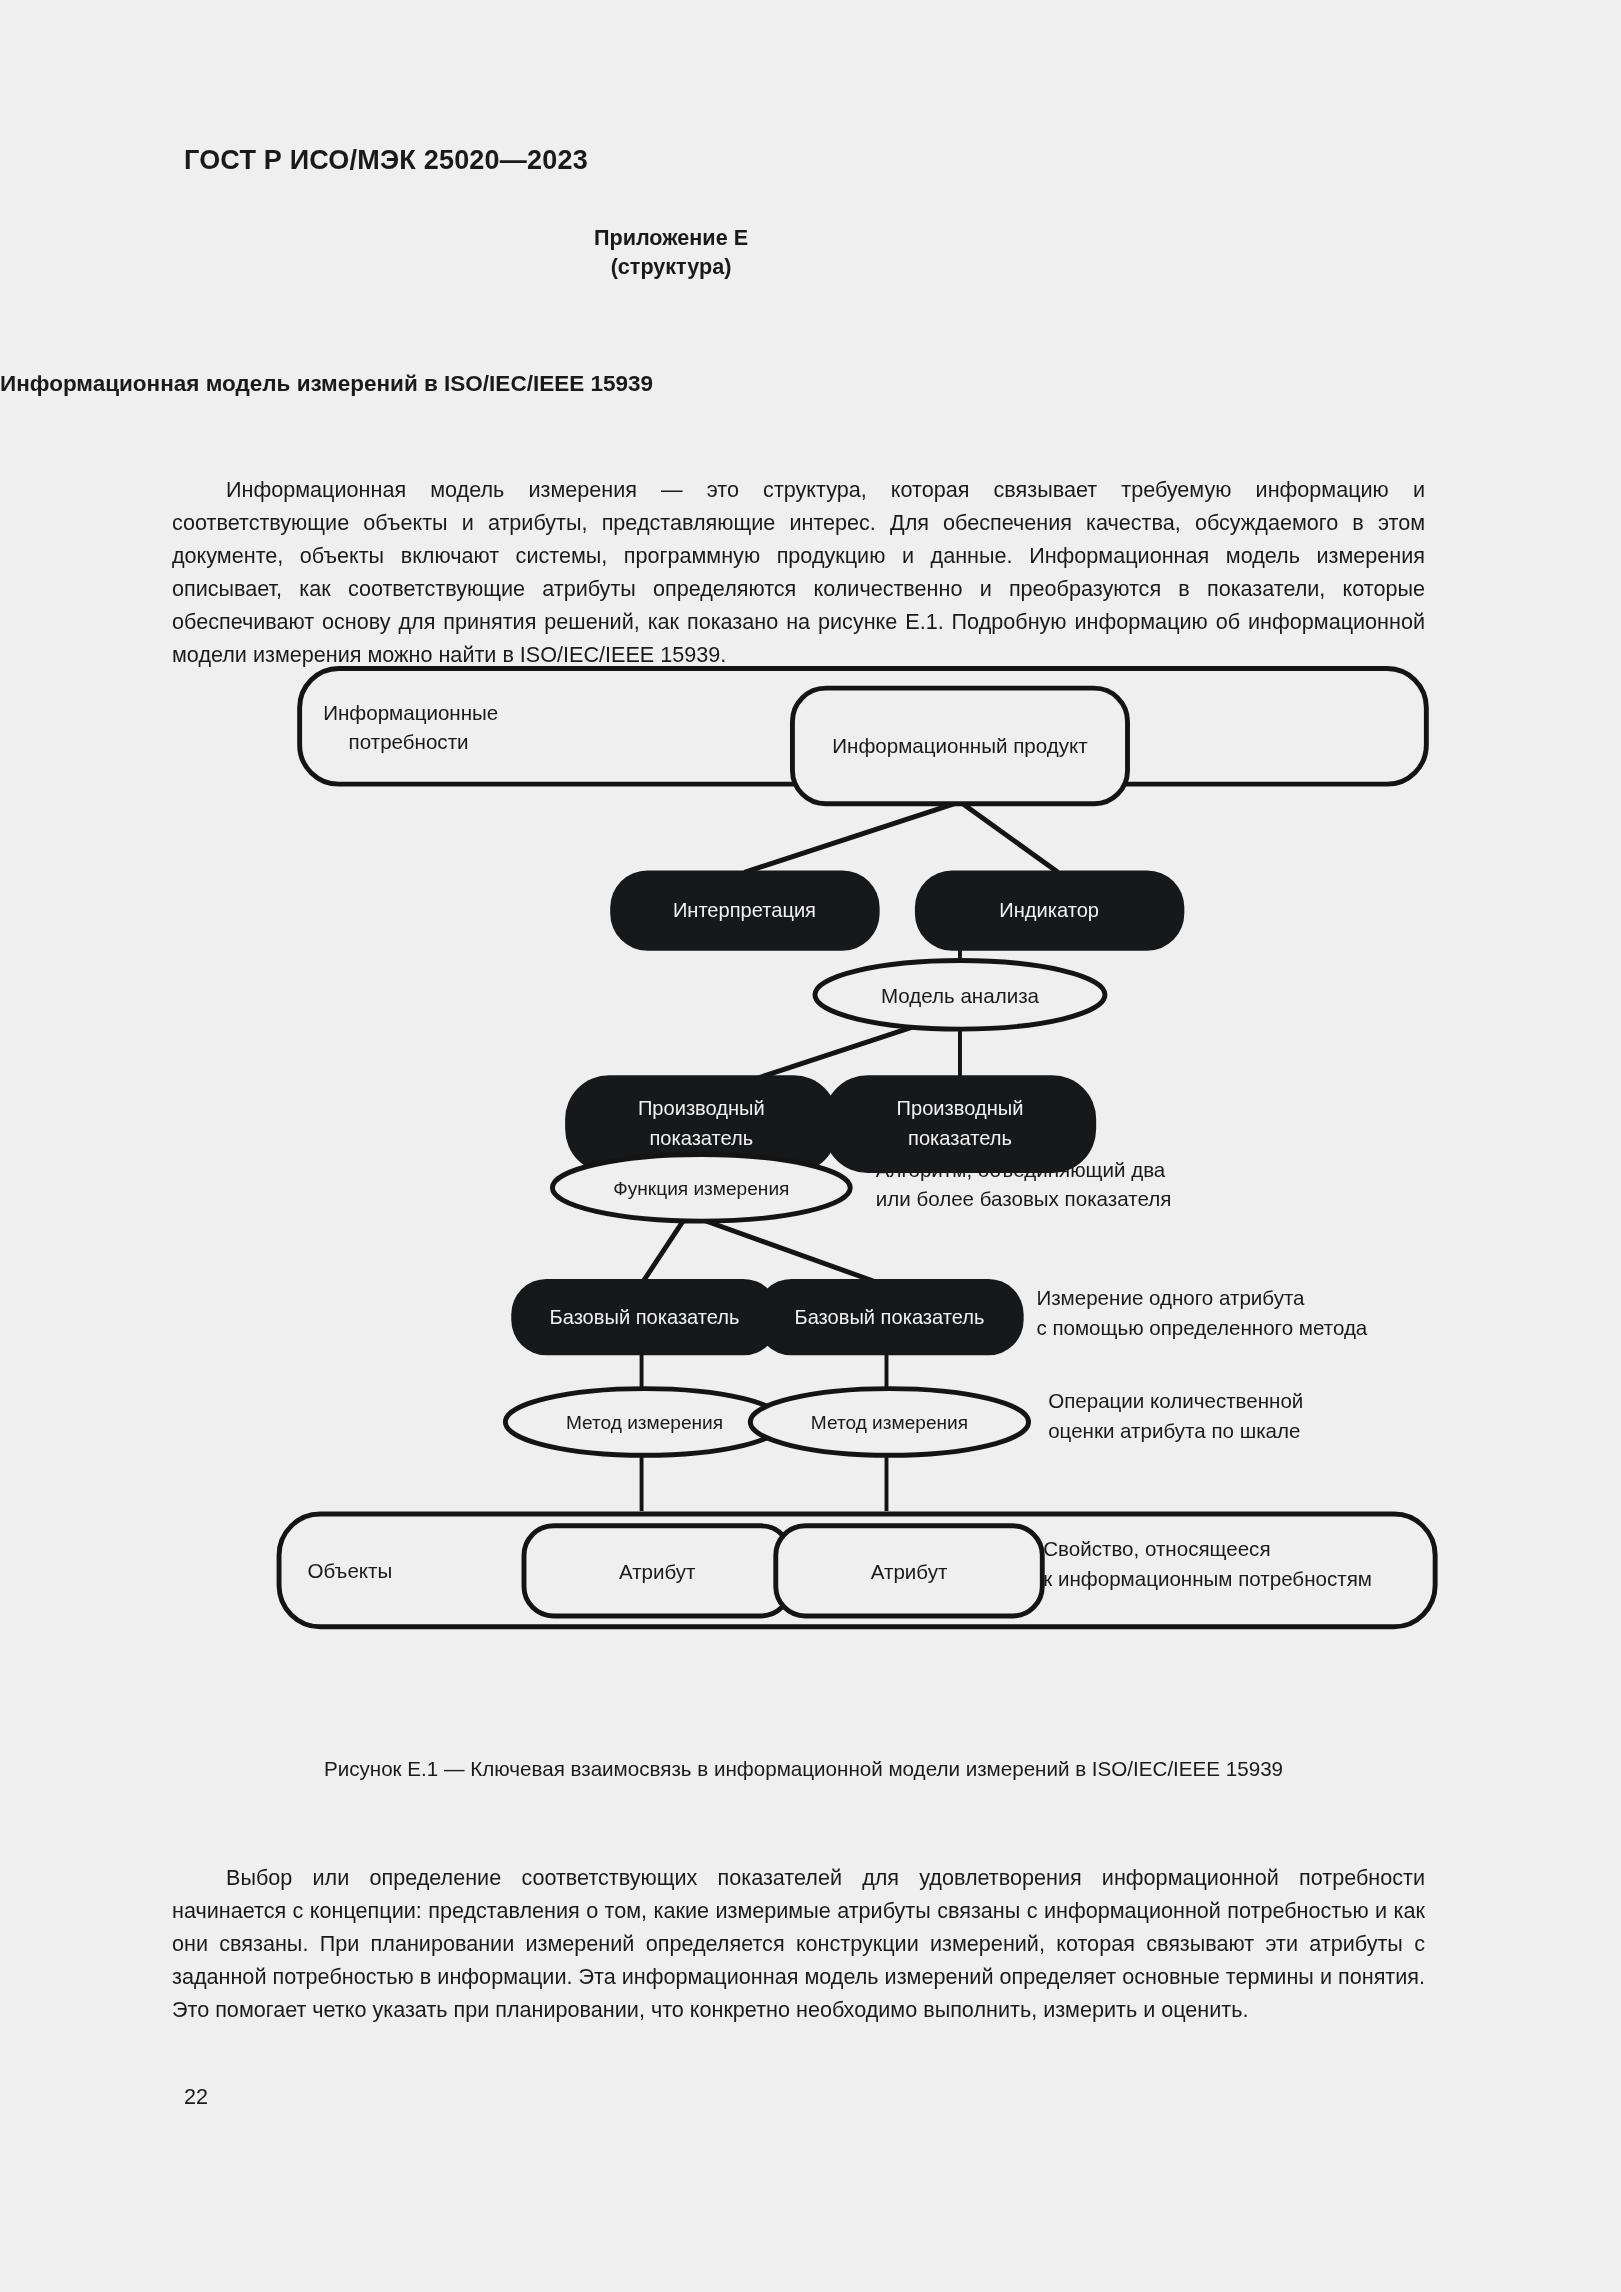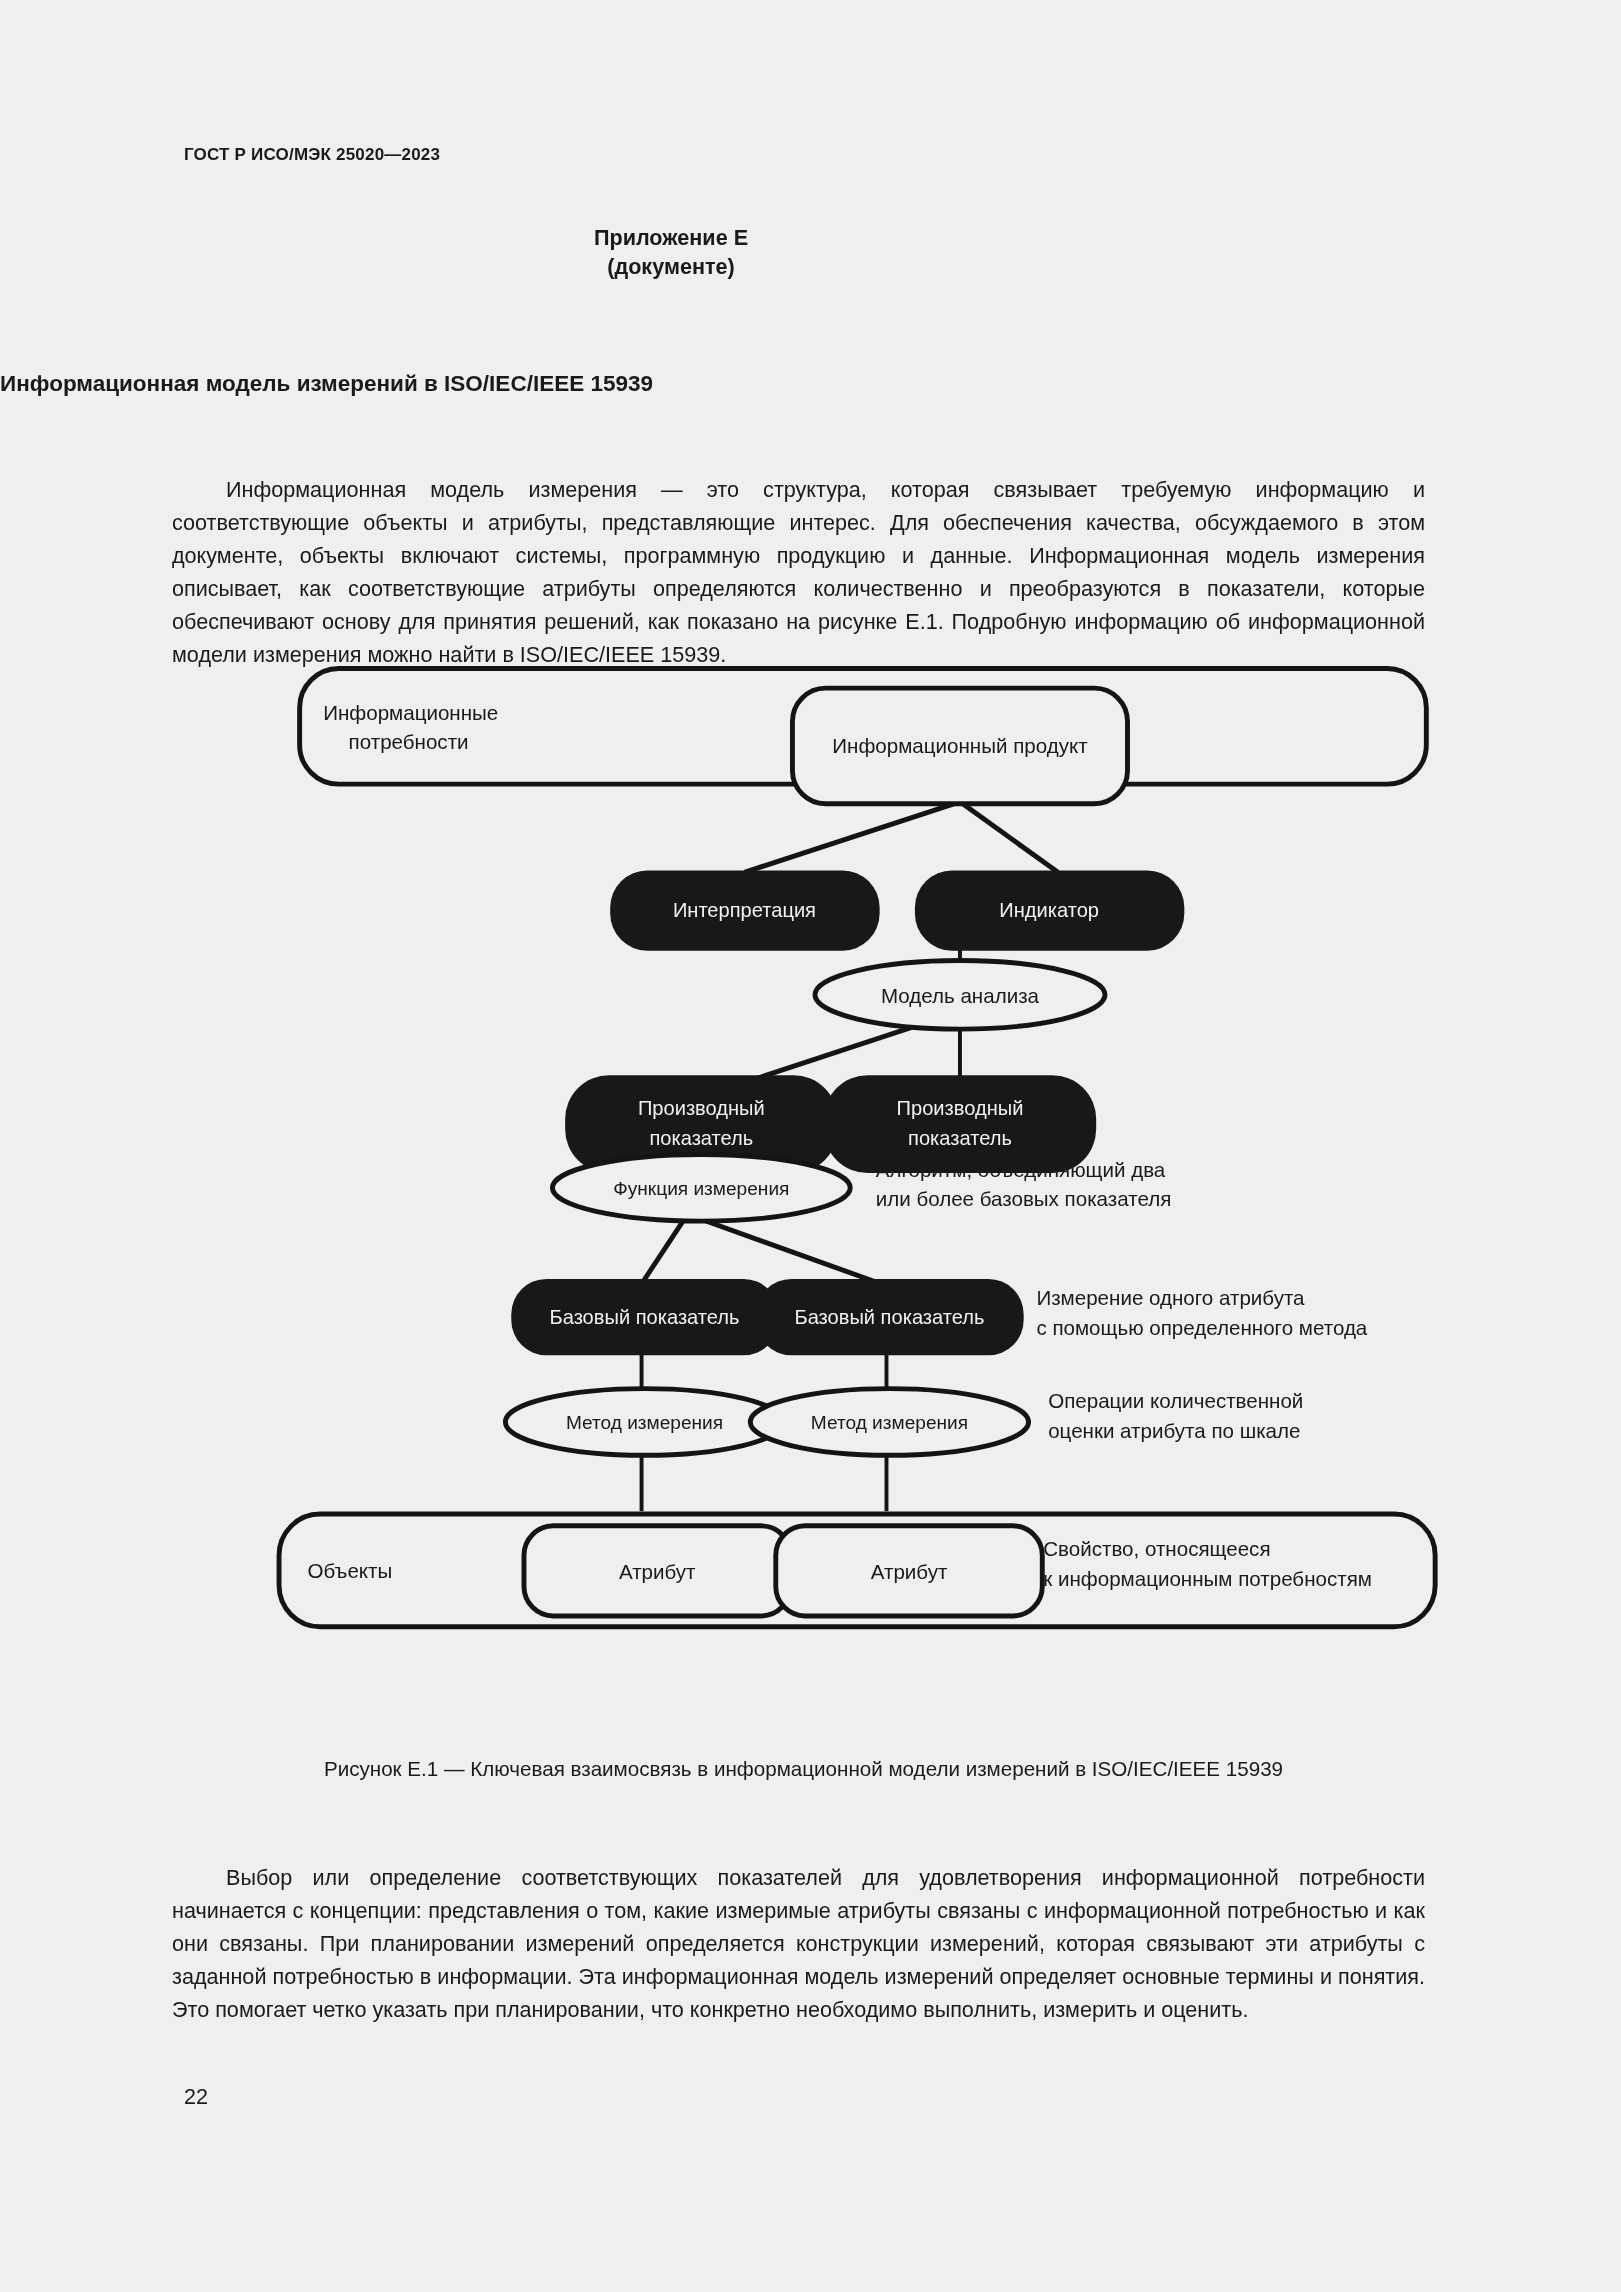--- a/index.html
+++ b/index.html
@@ -7,21 +7,21 @@
     width:1621px;height:2293px;
     background:#efefef;
     font-family:"Liberation Sans", sans-serif;
     color:#1a1a1a;
     -webkit-font-smoothing:antialiased;
   }
   .page{position:relative;width:1621px;height:2293px;overflow:hidden;}
 
   .hdr{
     position:absolute;left:184px;top:145px;
-    font-size:17px;font-weight:bold;letter-spacing:0.2px;
+    font-size:27px;font-weight:bold;letter-spacing:0.2px;
   }
 
   .annex{
     position:absolute;left:0;top:223px;width:1342px;
     text-align:center;font-size:21.6px;font-weight:bold;line-height:29px;
   }
   .annex .l2{font-weight:bold;}
 
   .sect-title{
     position:absolute;left:0;top:371px;width:1621px;
@@ -55,21 +55,21 @@
 </style>
 </head>
 <body>
 
 <div class="page">
 
   <div class="hdr">ГОСТ Р ИСО/МЭК 25020—2023</div>
 
   <div class="annex">
     <div>Приложение Е</div>
-    <div class="l2">(документе)</div>
+    <div class="l2">(структура)</div>
   </div>
 
   <div class="sect-title">Информационная модель измерений в ISO/IEC/IEEE 15939</div>
 
   <div class="para" id="p-top">
     <p>Информационная модель измерения — это структура, которая связывает требуемую информацию и соответствующие объекты и атрибуты, представляющие интерес. Для обеспечения качества, обсуждаемого в этом документе, объекты включают системы, программную продукцию и данные. Информационная модель измерения описывает, как соответствующие атрибуты определяются количественно и преобразуются в показатели, которые обеспечивают основу для принятия решений, как показано на рисунке Е.1. Подробную информацию об информационной модели измерения можно найти в ISO/IEC/IEEE 15939.</p>
   </div>
 
   <div class="fig">
     <svg width="1176" height="1112" viewBox="0 0 1200 1135" xmlns="http://www.w3.org/2000/svg">

